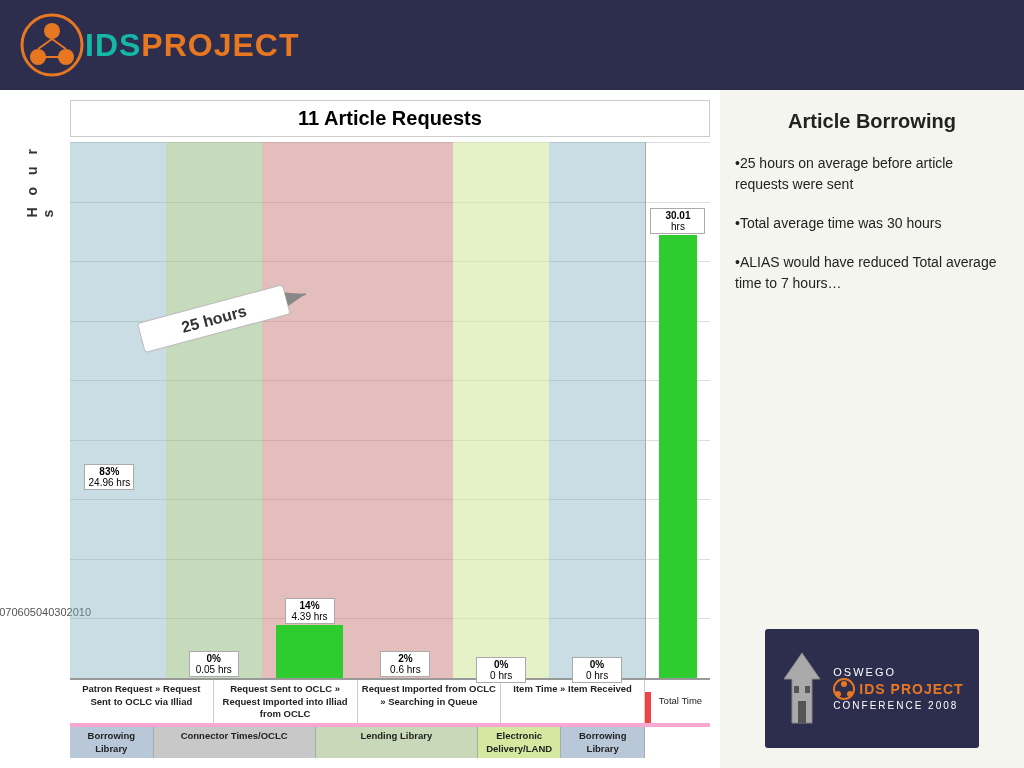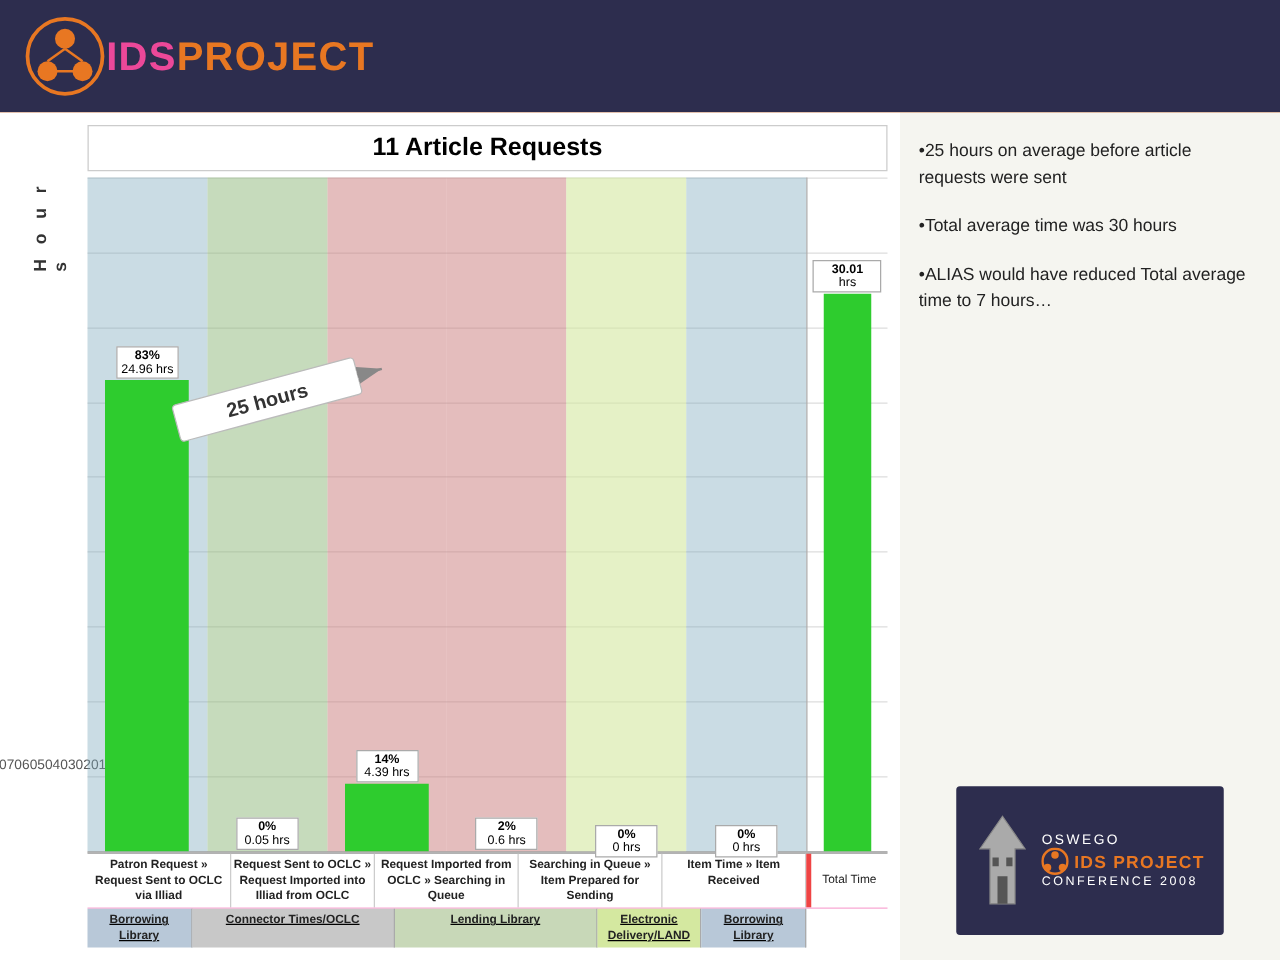--- a/index.html
+++ b/index.html
@@ -13,35 +13,35 @@
       align-items: center;
       padding: 0 20px;
     }
     #logo-container {
       display: flex;
       align-items: center;
     }
     .logo-text-ids {
       font-size: 32px;
       font-weight: bold;
-      color: #ec4899;
+      color: #14b8a6;
       letter-spacing: 1px;
     }
     .logo-text-project {
       font-size: 32px;
       font-weight: bold;
       color: #e87722;
       letter-spacing: 1px;
     }
 
     
     #main {
       display: flex;
       height: 678px;
-      background: #f97316;
+      background: #c4b5fd;
       justify-content: flex-end;
     }
 
     
     #chart-area {
       width: 720px;
       height: 678px;
       background: white;
       padding: 10px;
       display: flex;
@@ -196,31 +196,31 @@
       padding: 3px 2px;
       line-height: 1.3;
       color: #222;
       border-right: 1px solid #ccc;
     }
 
     #total-label {
       width: 65px;
       font-size: 9.5px;
       text-align: center;
-      padding: 15px 2px;
+      padding: 3px 2px;
       line-height: 1.3;
       color: #222;
-      border-left: 4px solid #ef4444;
+      border-left: 6px solid #ef4444;
+      margin-top: 12px;
     }
 
     
     #category-area {
       display: flex;
-      border-top: 1px solid #f9a8d4;
-      text-decoration: underline;
+      border-top: 4px solid #f9a8d4;
     }
 
     #cat-labels {
       flex: 1;
       display: flex;
     }
 
     .cat-label {
       font-size: 9.5px;
       text-align: center;
@@ -381,21 +381,21 @@
                 </marker>
               </defs>
               <rect x="5" y="25" width="150" height="30" fill="white" stroke="#bbb" stroke-width="1" rx="3"></rect>
               <text x="80" y="46" text-anchor="middle" font-size="16" font-weight="bold" fill="#333">25 hours</text>
               <line x1="155" y1="40" x2="175" y2="40" stroke="#888" stroke-width="2" marker-end="url(#arrowhead)"></line>
             </svg>
           </div>
 
           <div class="bar-col" style="position:relative;">
             <div class="bar-col-bg bar-col-1-bg"></div>
-            <div class="bar-inner" style="height:75%; position:relative; z-index:2; width:70%; display:flex; flex-direction:column; align-items:center; justify-content:flex-start;">
+            <div class="bar-inner" style="height:75%; position:relative; z-index:2; width:70%; display:flex; flex-direction:row; align-items:center; justify-content:flex-start;">
               <div class="bar-label-box">
                 <div style="font-weight:bold;">83%</div>
                 <div>24.96 hrs</div>
               </div>
               <div style="background:#2ecc2e; width:100%; flex:1;"></div>
             </div>
           </div>
 
           <div class="bar-col" style="position:relative;">
             <div class="bar-col-bg bar-col-2-bg"></div>
@@ -462,21 +462,20 @@
             </div>
           </div>
 
         </div>
 
         <div id="labels-area">
           <div id="col-labels">
             <div class="col-label">Patron Request » Request Sent to OCLC via Illiad</div>
             <div class="col-label">Request Sent to OCLC » Request Imported into Illiad from OCLC</div>
             <div class="col-label">Request Imported from OCLC » Searching in Queue</div>
-            <div class="col-label">Searching in Queue » Item Prepared for Sending</div>
             <div class="col-label">Item Time » Item Received</div>
           </div>
           <div id="total-label">Total Time</div>
         </div>
 
         <div id="category-area">
           <div id="cat-labels" style="flex:1; display:flex;">
             <div class="cat-label cat-1">Borrowing Library</div>
             <div class="cat-label cat-2">Connector Times/OCLC</div>
             <div class="cat-label cat-3" style="flex:2;">Lending Library</div>
@@ -484,20 +483,21 @@
             <div class="cat-label cat-1">Borrowing Library</div>
           </div>
           <div id="cat-total" style="width:65px;"></div>
         </div>
 
       </div>
     </div>
   </div>
 
   <div id="right-panel">
+    <div id="article-borrowing-title">Article Borrowing</div>
 
     <div class="bullet-point">•25 hours on average before article requests were sent</div>
     <div class="bullet-point">•Total average time was 30 hours</div>
     <div class="bullet-point">•ALIAS would have reduced Total average time to 7 hours…</div>
 
     <div id="oswego-logo">
       <div class="oswego-box">
 
         <svg width="45" height="75" viewBox="0 0 45 75" style="margin-right:8px; flex-shrink:0;">
           <polygon points="22,2 40,28 32,28 32,72 12,72 12,28 4,28" fill="#aaa" stroke="#888" stroke-width="1"></polygon>

